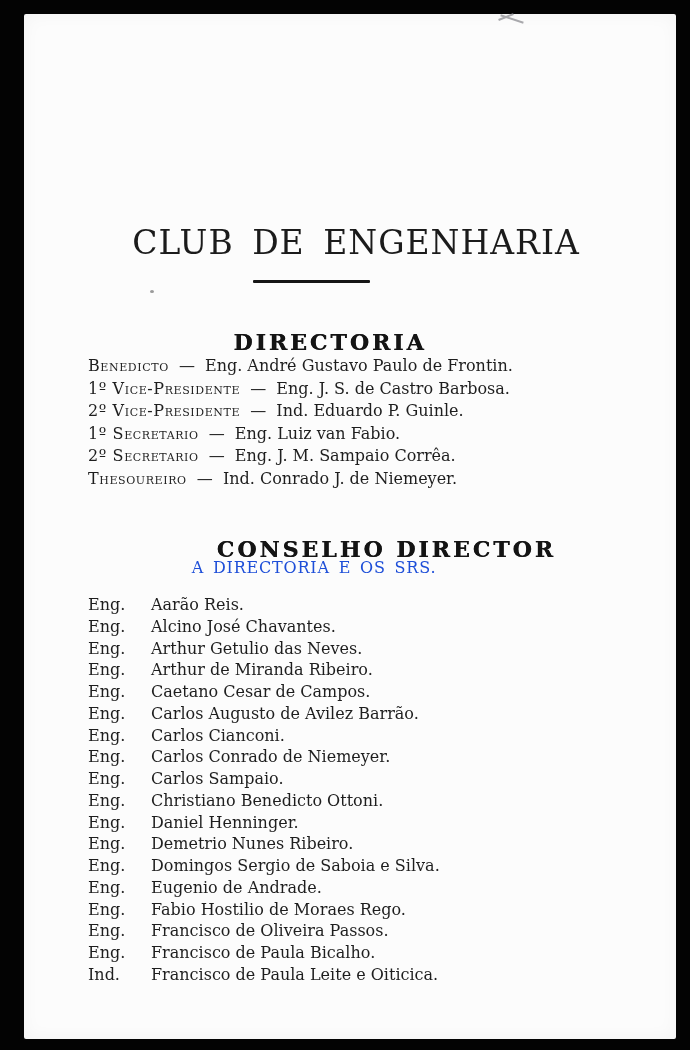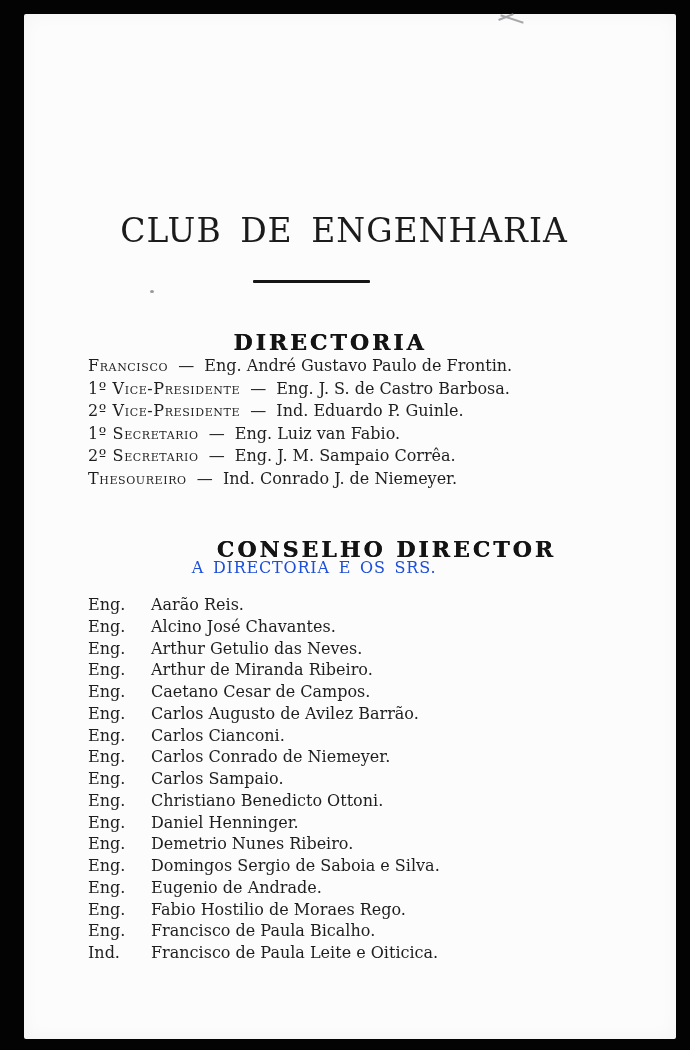--- a/index.html
+++ b/index.html
@@ -25,21 +25,21 @@
     height: 1025px;
     background: #fcfcfc;
     border-radius: 2px;
     box-shadow: inset 0 0 18px rgba(0,0,0,0.04);
   }
   .title {
     position: absolute;
     top: 197px;
     left: -6px;
     width: 652px;
-    margin: 0;
+    margin: 12px;
     text-align: center;
     font-size: 33px;
     font-weight: normal;
     letter-spacing: 1px;
     word-spacing: 7px;
     color: #1b1b1b;
   }
   .rule {
     position: absolute;
     top: 266px;
@@ -164,21 +164,21 @@
 
     <h1 class="title">CLUB DE ENGENHARIA</h1>
 
     <div class="rule"></div>
 
     <h2 class="section-heading h-directoria">DIRECTORIA</h2>
 
     <ul class="text-list officers">
 
         <li>
-          <span class="role">Francisco</span>
+          <span class="role">Benedicto</span>
           <span class="dash">—</span>
           <span class="name">Eng. André Gustavo Paulo de Frontin.</span>
         </li>
 
         <li>
           <span class="role">1º Vice-Presidente</span>
           <span class="dash">—</span>
           <span class="name">Eng. J. S. de Castro Barbosa.</span>
         </li>
 
@@ -266,20 +266,23 @@
         </li>
 
         <li>
           <span class="prefix">Eng.</span><span class="name">Eugenio de Andrade.</span>
         </li>
 
         <li>
           <span class="prefix">Eng.</span><span class="name">Fabio Hostilio de Moraes Rego.</span>
         </li>
 
+        <li>
+          <span class="prefix">Eng.</span><span class="name">Francisco de Oliveira Passos.</span>
+        </li>
 
         <li>
           <span class="prefix">Eng.</span><span class="name">Francisco de Paula Bicalho.</span>
         </li>
 
         <li>
           <span class="prefix">Ind.</span><span class="name">Francisco de Paula Leite e Oiticica.</span>
         </li>
       </ul>
 

